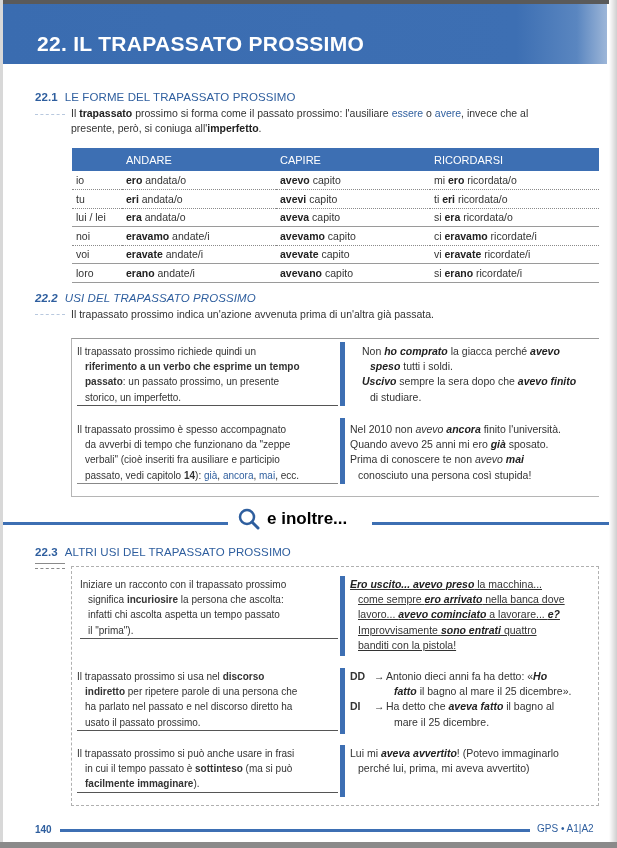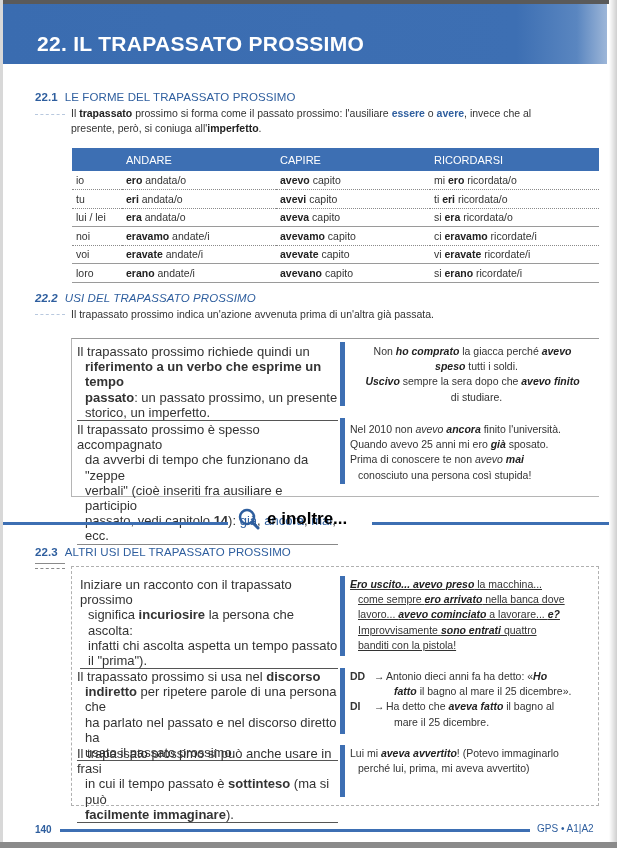--- a/index.html
+++ b/index.html
@@ -25,21 +25,21 @@
   }
 
   .section-head {
     position: absolute; left: 35px; font-size: 11.5px; color: #2e5e9e; letter-spacing: 0.1px;
   }
   .section-head .num { font-weight: bold; margin-right: 7px; color: #2e5e9e; }
   .section-head .ttl { color: #2e5e9e; }
 
   .para { position: absolute; left: 71px; font-size: 10.5px; line-height: 15px; color: #333; }
   .para b { color: #222; }
-  .blue { color: #2e5e9e; font-weight: bold; }
+  .blue { color: #2e5e9e; font-weight: normal; }
   .side-dash { position: absolute; left: 35px; width: 30px; height: 0; border-top: 1px dashed #b8c8de; }
 
   
   .conj-table {
     position: absolute; left: 72px; top: 148px; width: 527px;
     border-collapse: collapse; font-size: 10.5px;
   }
   .conj-table th {
     background: #3d6fb3; color: #ffffff; font-weight: normal; text-align: left;
     height: 23px; padding: 0 0 0 4px; font-size: 11px;
@@ -51,21 +51,21 @@
   .conj-table tr.dotted td { border-bottom: 1px dotted #8a8a8a; }
   .conj-table td b { font-weight: bold; color: #222; }
   .conj-table .c0 { width: 50px; }
   .conj-table .c1 { width: 154px; }
   .conj-table .c2 { width: 154px; }
 
   .outline-box {
     position: absolute; border: 1px solid #b5b5b5;
   }
   .row-left {
-    position: absolute; left: 0; top: 0; font-size: 13px; line-height: 15.2px; color: #333;
+    position: absolute; left: 0; top: 0; font-size: 10px; line-height: 15.2px; color: #333;
     border-bottom: 1.5px solid #555;
   }
   .row-left .ind { padding-left: 8px; display: block; }
   .row-bar {
     position: absolute; width: 5px; background: #3d6fb3;
   }
   .row-right {
     position: absolute; font-size: 10.5px; line-height: 15.2px; color: #333;
   }
   .row-right .ind { padding-left: 8px; display: block; }
@@ -163,21 +163,21 @@
 
 <div class="outline-box" style="left:71px; top:338px; width:528px; height:159px; border-left:1px solid #b5b5b5; border-right:none; border-top:1px solid #999;"></div>
 
 <div class="row-left" style="left:77px; top:344px; width:261px;">
   <span>Il trapassato prossimo richiede quindi un</span><br>
   <span class="ind"><b>riferimento a un verbo che esprime un tempo</b></span>
   <span class="ind"><b>passato</b><span>: un passato prossimo, un presente</span></span>
   <span class="ind">storico, un imperfetto.</span>
 </div>
 <div class="row-bar" style="left:340px; top:342px; height:64px;"></div>
-<div class="row-right" style="left:350px; top:344px; width:245px;text-align:center;">
+<div class="row-right" style="left:362px; top:344px; width:245px;">
   <span>Non </span><i><b>ho comprato</b></i><span> la giacca perché </span><i><b>avevo</b></i><br>
   <span class="ind"><i><b>speso</b></i><span> tutti i soldi.</span></span>
   <i><b>Uscivo</b></i><span> sempre la sera dopo che </span><i><b>avevo finito</b></i><br>
   <span class="ind">di studiare.</span>
 </div>
 
 <div class="row-left" style="left:77px; top:422px; width:261px; border-bottom:1px solid #888;">
   <span>Il trapassato prossimo è spesso accompagnato</span><br>
   <span class="ind">da avverbi di tempo che funzionano da "zeppe</span>
   <span class="ind">verbali" (cioè inseriti fra ausiliare e participio</span>

